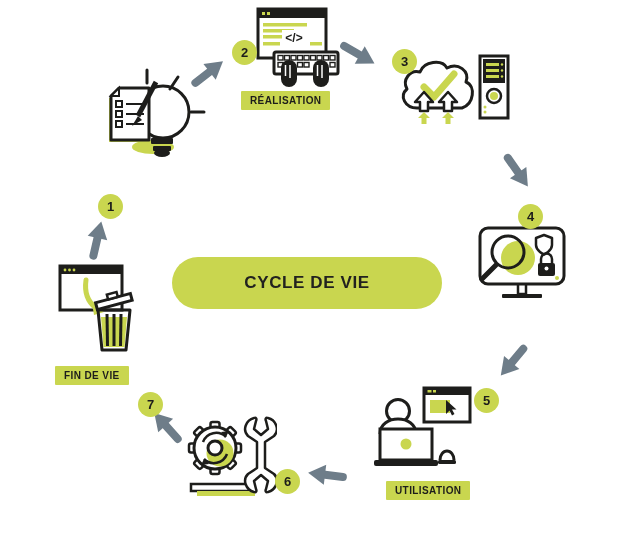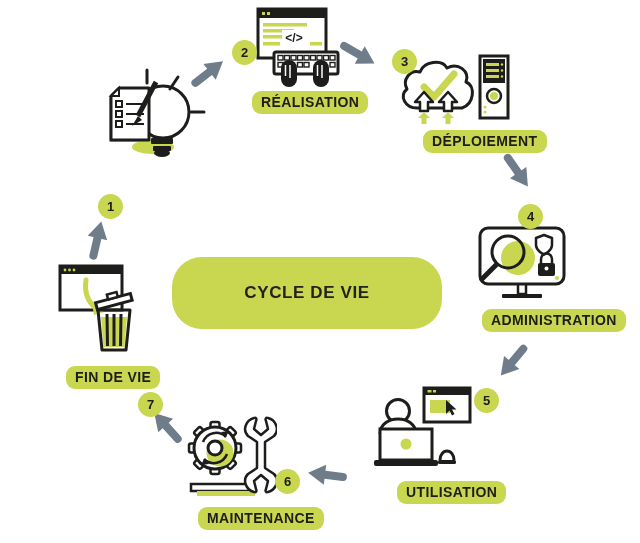--- a/index.html
+++ b/index.html
@@ -6,30 +6,30 @@
     --green:#c9d64f;
     --dark:#1d1d1b;
     --gray:#6e7d89;
   }
   *{box-sizing:border-box;}
   body{margin:0;background:#fff;font-family:"Liberation Sans",sans-serif;}
   .canvas{position:relative;width:640px;height:543px;background:#ffffff;overflow:hidden;}
 
   .pill-label{
     position:absolute;background:var(--green);color:var(--dark);
-    font-weight:bold;font-size:14px;letter-spacing:.4px;
-    padding:4px 9px;border-radius:9px;white-space:nowrap;line-height:1.1;margin-left:11px;
+    font-weight:bold;font-size:10px;letter-spacing:.4px;
+    padding:4px 9px;border-radius:1px;white-space:nowrap;line-height:1.1;
   }
   .num-circle{
     position:absolute;width:25px;height:25px;border-radius:50%;
     background:var(--green);color:var(--dark);font-weight:bold;font-size:13px;
     display:flex;align-items:center;justify-content:center;
   }
   .center-pill{
-    position:absolute;left:172px;top:257px;width:270px;height:72px;border-radius:30px;
+    position:absolute;left:172px;top:257px;width:270px;height:52px;border-radius:30px;
     background:var(--green);display:flex;flex-direction:column;align-items:center;justify-content:center;
     color:#22221f;font-weight:bold;font-size:17px;letter-spacing:.6px;line-height:1.32;text-align:center;
   }
   .icon{position:absolute;}
   .arrow{position:absolute;width:42px;height:26px;}
 
   
   .lbl-1{left:97px;top:170px;}
   .lbl-2{left:241px;top:91px;}
   .lbl-3{left:412px;top:130px;}
@@ -177,37 +177,35 @@
     <rect x="88" y="15" width="13" height="3" fill="#c9d64f"></rect>
     <rect x="88" y="21" width="13" height="3" fill="#c9d64f"></rect>
     <circle cx="104" cy="10.5" r="1.2" fill="#c9d64f"></circle>
     <circle cx="104" cy="16.5" r="1.2" fill="#c9d64f"></circle>
     <circle cx="104" cy="22.5" r="1.2" fill="#c9d64f"></circle>
     <circle cx="96" cy="42" r="7" fill="#fff" stroke="#1d1d1b" stroke-width="2.5"></circle>
     <circle cx="96" cy="42" r="4" fill="#c9d64f"></circle>
     <circle cx="87" cy="53" r="1.5" fill="#c9d64f"></circle>
     <circle cx="87" cy="58" r="1.5" fill="#c9d64f"></circle>
   </svg>
-  <div class="pill-label lbl-3">DÉPLOIEMENT</div>
   <div class="num-circle num-3">3</div>
 
   <svg class="icon ic-4" width="96" height="78" viewBox="0 0 96 78">
     <rect x="44" y="56" width="8" height="12" fill="#fff" stroke="#1d1d1b" stroke-width="2.5"></rect>
     <rect x="28" y="68" width="40" height="4" rx="1" fill="#1d1d1b"></rect>
     <rect x="6" y="2" width="84" height="56" rx="8" fill="#fff" stroke="#1d1d1b" stroke-width="3"></rect>
     <circle cx="44" cy="32" r="17" fill="#c9d64f"></circle>
     <circle cx="34" cy="26" r="16" fill="none" stroke="#1d1d1b" stroke-width="3"></circle>
     <line x1="22" y1="39" x2="8" y2="53" stroke="#1d1d1b" stroke-width="5" stroke-linecap="round"></line>
     <path d="M70,9 L78,12 V19 C78,25 70,28.5 70,28.5 C70,28.5 62,25 62,19 V12 Z" fill="#fff" stroke="#1d1d1b" stroke-width="2.5" stroke-linejoin="round"></path>
     <path d="M67,37 v-4 a5.5,5.5 0 0 1 11,0 v4" fill="none" stroke="#1d1d1b" stroke-width="2.5"></path>
     <rect x="64" y="37" width="17" height="13" rx="2" fill="#1d1d1b"></rect>
     <circle cx="72.5" cy="42.5" r="2" fill="#fff"></circle>
     <circle cx="83" cy="52" r="2" fill="#c9d64f"></circle>
   </svg>
-  <div class="pill-label lbl-4">ADMINISTRATION</div>
   <div class="num-circle num-4">4</div>
 
   <svg class="icon ic-5" width="100" height="96" viewBox="0 0 100 96">
     <rect x="52" y="4" width="46" height="34" fill="#fff" stroke="#1d1d1b" stroke-width="3"></rect>
     <rect x="52" y="4" width="46" height="7" fill="#1d1d1b"></rect>
     <rect x="55.5" y="6" width="4" height="2.5" fill="#c9d64f"></rect>
     <rect x="61" y="6" width="3" height="2.5" fill="#c9d64f"></rect>
     <rect x="58" y="16" width="20" height="13" fill="#c9d64f"></rect>
     <polygon points="74,16 74,30 77.5,26.5 80,31.5 82.5,30 80,25.5 84.5,25.5" fill="#1d1d1b"></polygon>
     <circle cx="26" cy="27" r="11.5" fill="#fff" stroke="#1d1d1b" stroke-width="3"></circle>
@@ -236,21 +234,20 @@
     <circle cx="35" cy="43" r="13.5" fill="#c9d64f"></circle>
     <path d="M18,32 A14,14 0 0 1 41,27" fill="none" stroke="#1d1d1b" stroke-width="2.5"></path>
     <polygon points="41,27 36,22 44,21" fill="#1d1d1b"></polygon>
     <path d="M42,44 A14,14 0 0 1 19,49" fill="none" stroke="#1d1d1b" stroke-width="2.5"></path>
     <polygon points="19,49 24,54 16,55" fill="#1d1d1b"></polygon>
     <circle cx="30" cy="38" r="7" fill="#fff" stroke="#1d1d1b" stroke-width="3"></circle>
     <rect x="6" y="74" width="58" height="7" fill="#fff" stroke="#1d1d1b" stroke-width="2.5"></rect>
     <rect x="12" y="81" width="58" height="5" fill="#c9d64f"></rect>
     <path d="M69,8 C61,10 57,20 63,26 L72,32 L72,58 L63,64 C57,70 61,80 69,82 C71,83 72,81 71,79 L69,71 L76,65 L83,71 L81,79 C80,81 81,83 83,82 C91,80 95,70 89,64 L80,58 L80,32 L89,26 C95,20 91,10 83,8 C81,7 80,9 81,11 L83,19 L76,25 L69,19 L71,11 C72,9 71,7 69,8 Z" fill="#fff" stroke="#1d1d1b" stroke-width="2.5" stroke-linejoin="round"></path>
   </svg>
-  <div class="pill-label lbl-6">MAINTENANCE</div>
   <div class="num-circle num-6">6</div>
 
   <svg class="icon ic-7" width="82" height="88" viewBox="0 0 82 88">
     <rect x="4" y="2" width="62" height="44" fill="#fff" stroke="#1d1d1b" stroke-width="3"></rect>
     <rect x="4" y="2" width="62" height="8" fill="#1d1d1b"></rect>
     <circle cx="9" cy="6" r="1.4" fill="#c9d64f"></circle>
     <circle cx="13.5" cy="6" r="1.4" fill="#c9d64f"></circle>
     <circle cx="18" cy="6" r="1.4" fill="#c9d64f"></circle>
     <path d="M30,16 C28,30 32,38 40,44" fill="none" stroke="#c9d64f" stroke-width="5" stroke-linecap="round"></path>
     <polygon points="36,39 48,48 38,51" fill="#c9d64f"></polygon>

